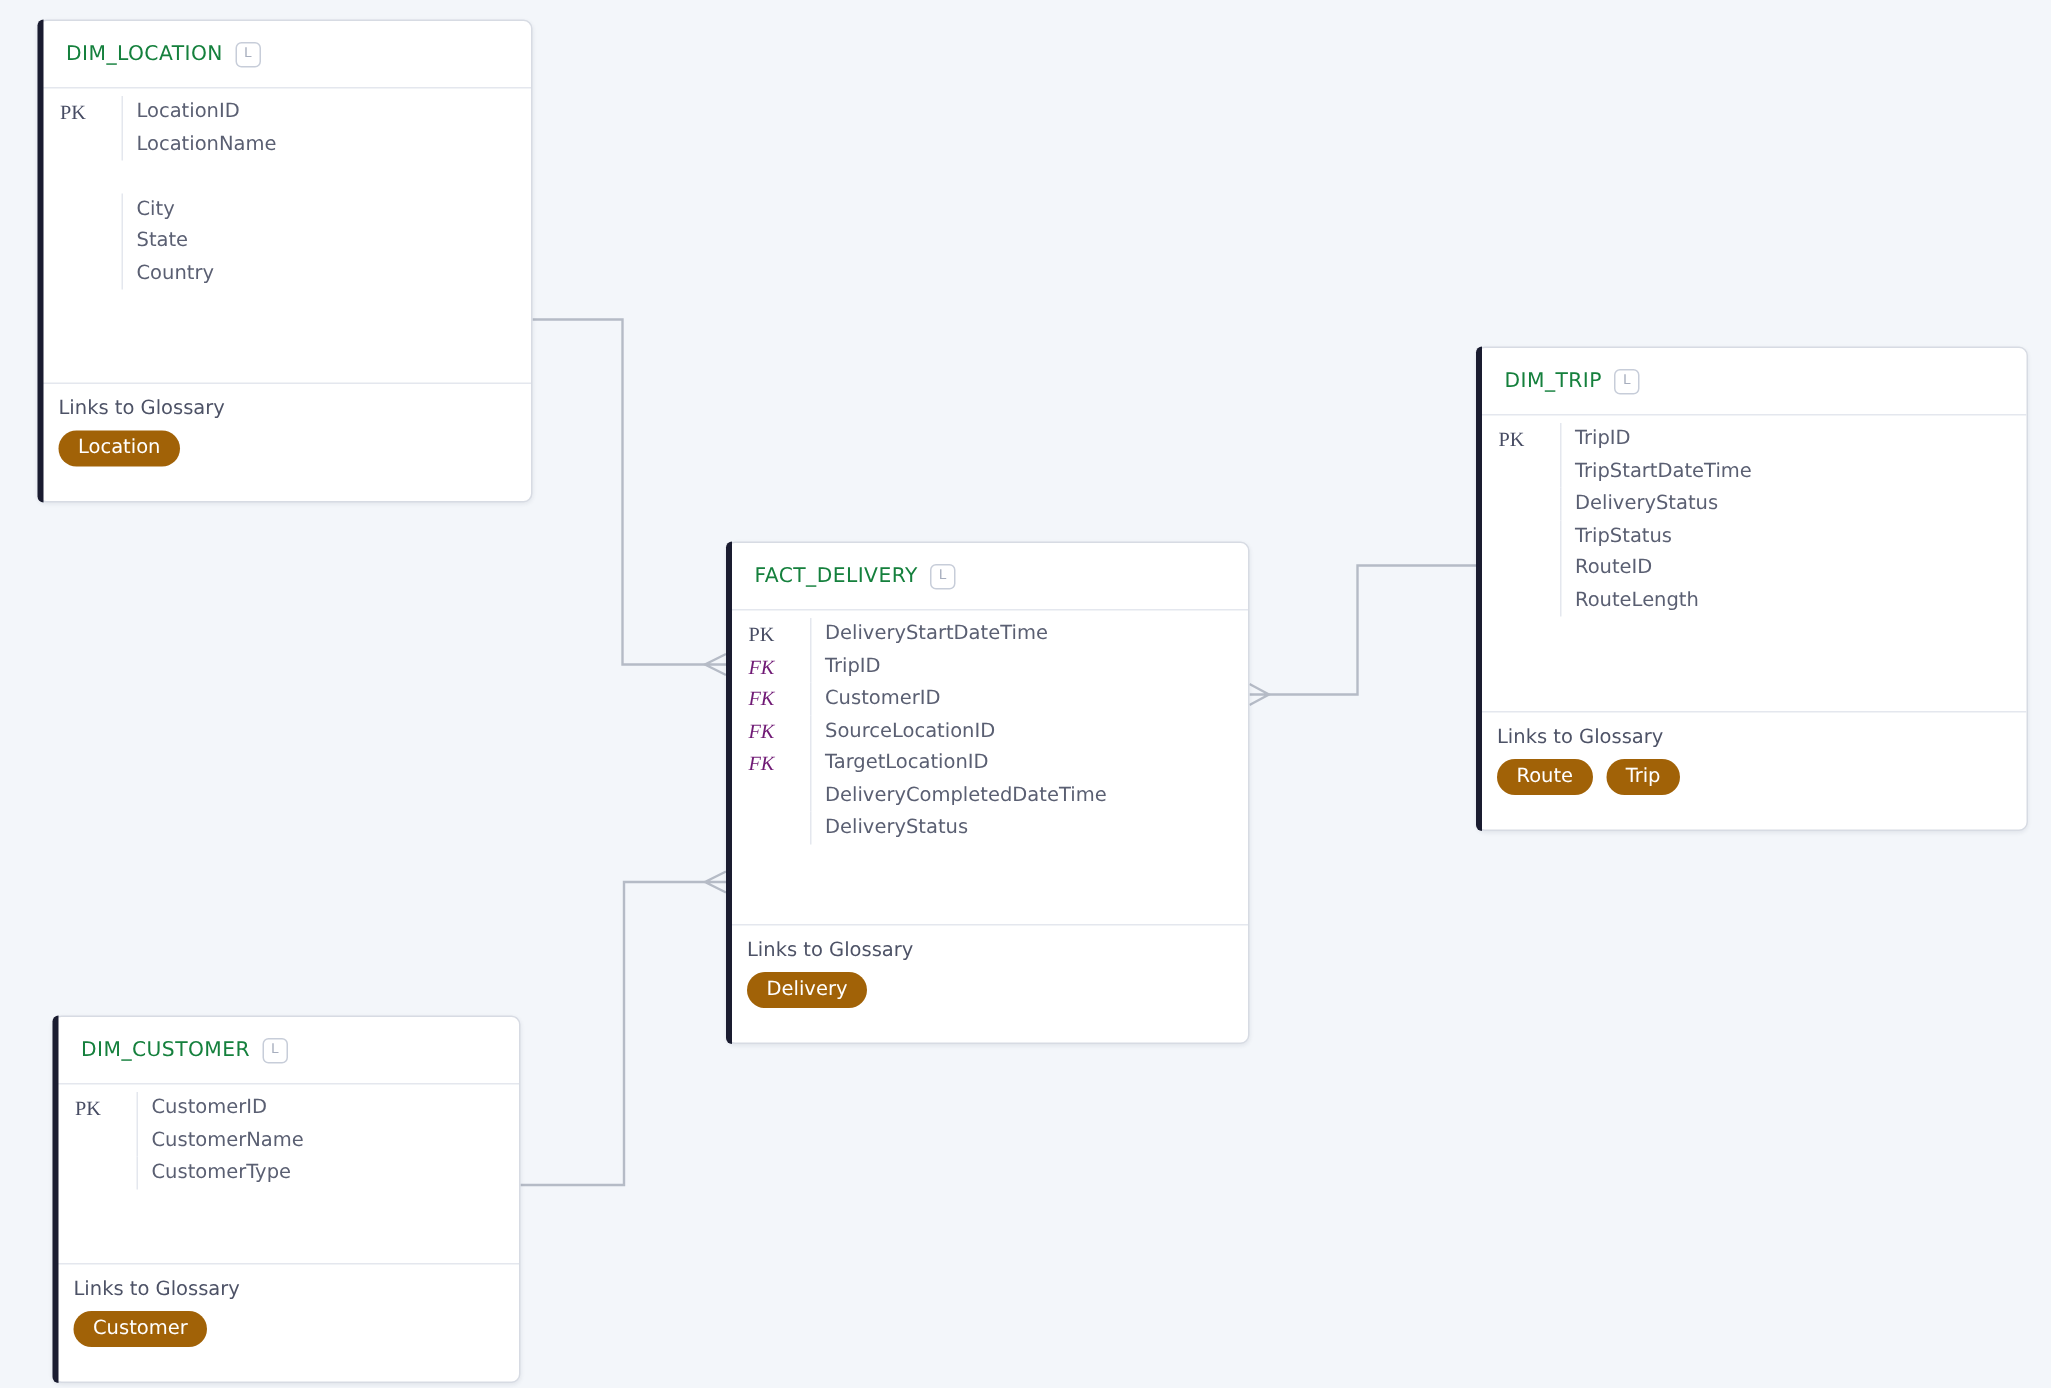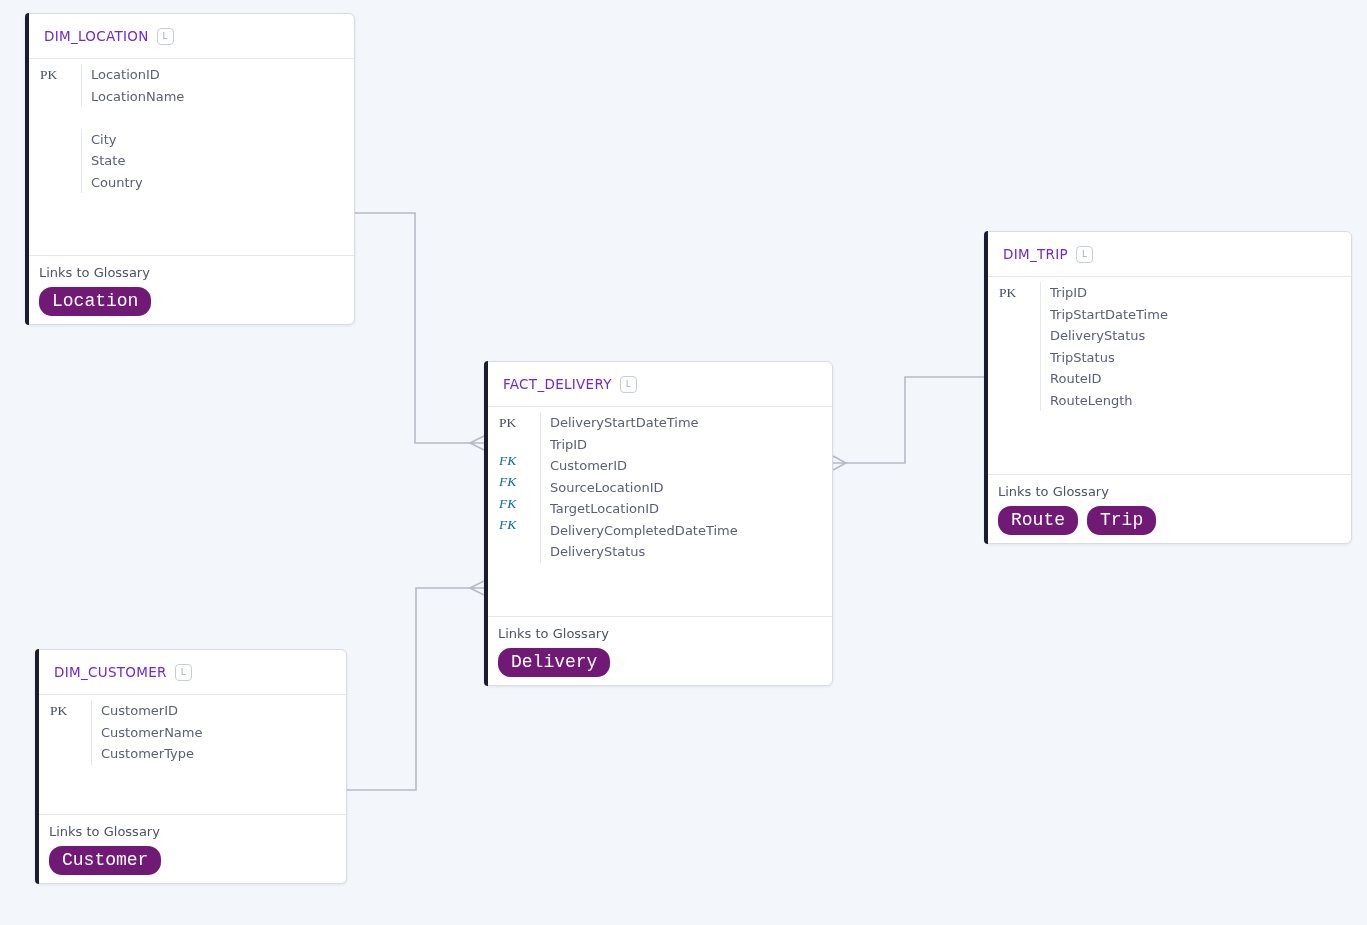--- a/index.html
+++ b/index.html
@@ -17,58 +17,58 @@
   }
   .accent{
     position:absolute;left:-1px;top:-1px;bottom:-1px;width:4px;
     background:#1a1c30;border-radius:6px 0 0 6px;
   }
   .card-header{
     height:45px;box-sizing:border-box;display:flex;align-items:center;gap:8px;
     padding:0 16px 0 18px;border-bottom:1px solid #e4e7ee;
   }
   .title{
-    font-size:13.5px;color:#6d28d9;font-weight:500;letter-spacing:0.3px;
+    font-size:13.5px;color:#15803d;font-weight:500;letter-spacing:0.3px;
   }
   .l-chip{
     display:inline-flex;align-items:center;justify-content:center;
     width:15px;height:15px;border:1px solid #c7cdd9;border-radius:4px;
     font-size:9px;color:#a7aebe;line-height:1;
   }
   .card-body{padding-top:5px;box-sizing:content-box;}
   .b-loc{height:191px;}
   .b-fact{height:204px;}
   .b-trip{height:192px;}
   .b-cust{height:114px;}
   .row{display:flex;line-height:21.5px;height:21.5px;}
   .key{
     width:41px;flex:0 0 41px;text-align:left;padding-left:14px;
     font-family:"Liberation Serif","DejaVu Serif",serif;font-size:13.5px;
   }
   .key.pk{font-weight:normal;color:#474c63;}
-  .key.fk{font-style:italic;color:#0369a1;margin-top:16px;}
+  .key.fk{font-style:italic;color:#701a75;}
   .fname{
     flex:1;border-left:1px solid #e4e7ee;padding-left:9px;
     font-size:13px;color:#5a5f72;white-space:nowrap;overflow:hidden;
   }
   .card-footer{
-    border-top:1px solid #e4e7ee;height:69px;box-sizing:border-box;
+    border-top:1px solid #e4e7ee;height:79px;box-sizing:border-box;
     padding:7px 16px 0 13px;
   }
   .glossary-label{font-size:13px;color:#4d5266;line-height:19px;}
   .badges{margin-top:5px;display:flex;gap:9px;}
   .badge{
-    display:inline-block;background:#701a75;color:#ffffff;
-    font-size:18px;line-height:1;padding:5px 13px 6px;border-radius:13px;font-family:Liberation Mono, monospace;
+    display:inline-block;background:#a16207;color:#ffffff;
+    font-size:13px;line-height:1;padding:5px 13px 6px;border-radius:13px;
   }
   
   .c-loc {left:25px; top:13px;  width:330px;}
   .c-fact{left:484px;top:361px; width:349px;}
   .c-trip{left:984px;top:231px; width:368px;}
-  .c-cust{left:35px; top:649px; width:312px;}
+  .c-cust{left:35px; top:677px; width:312px;}
 </style>
 </head>
 <body>
 
 <div style="position:absolute;inset:0;">
 
   <svg id="wires" width="1367" height="925" viewBox="0 0 1367 925">
     <g stroke="#b5bbc6" stroke-width="1.6" fill="none">
       <g>
         <path d="M355 213 H415 V443 H470"></path>

